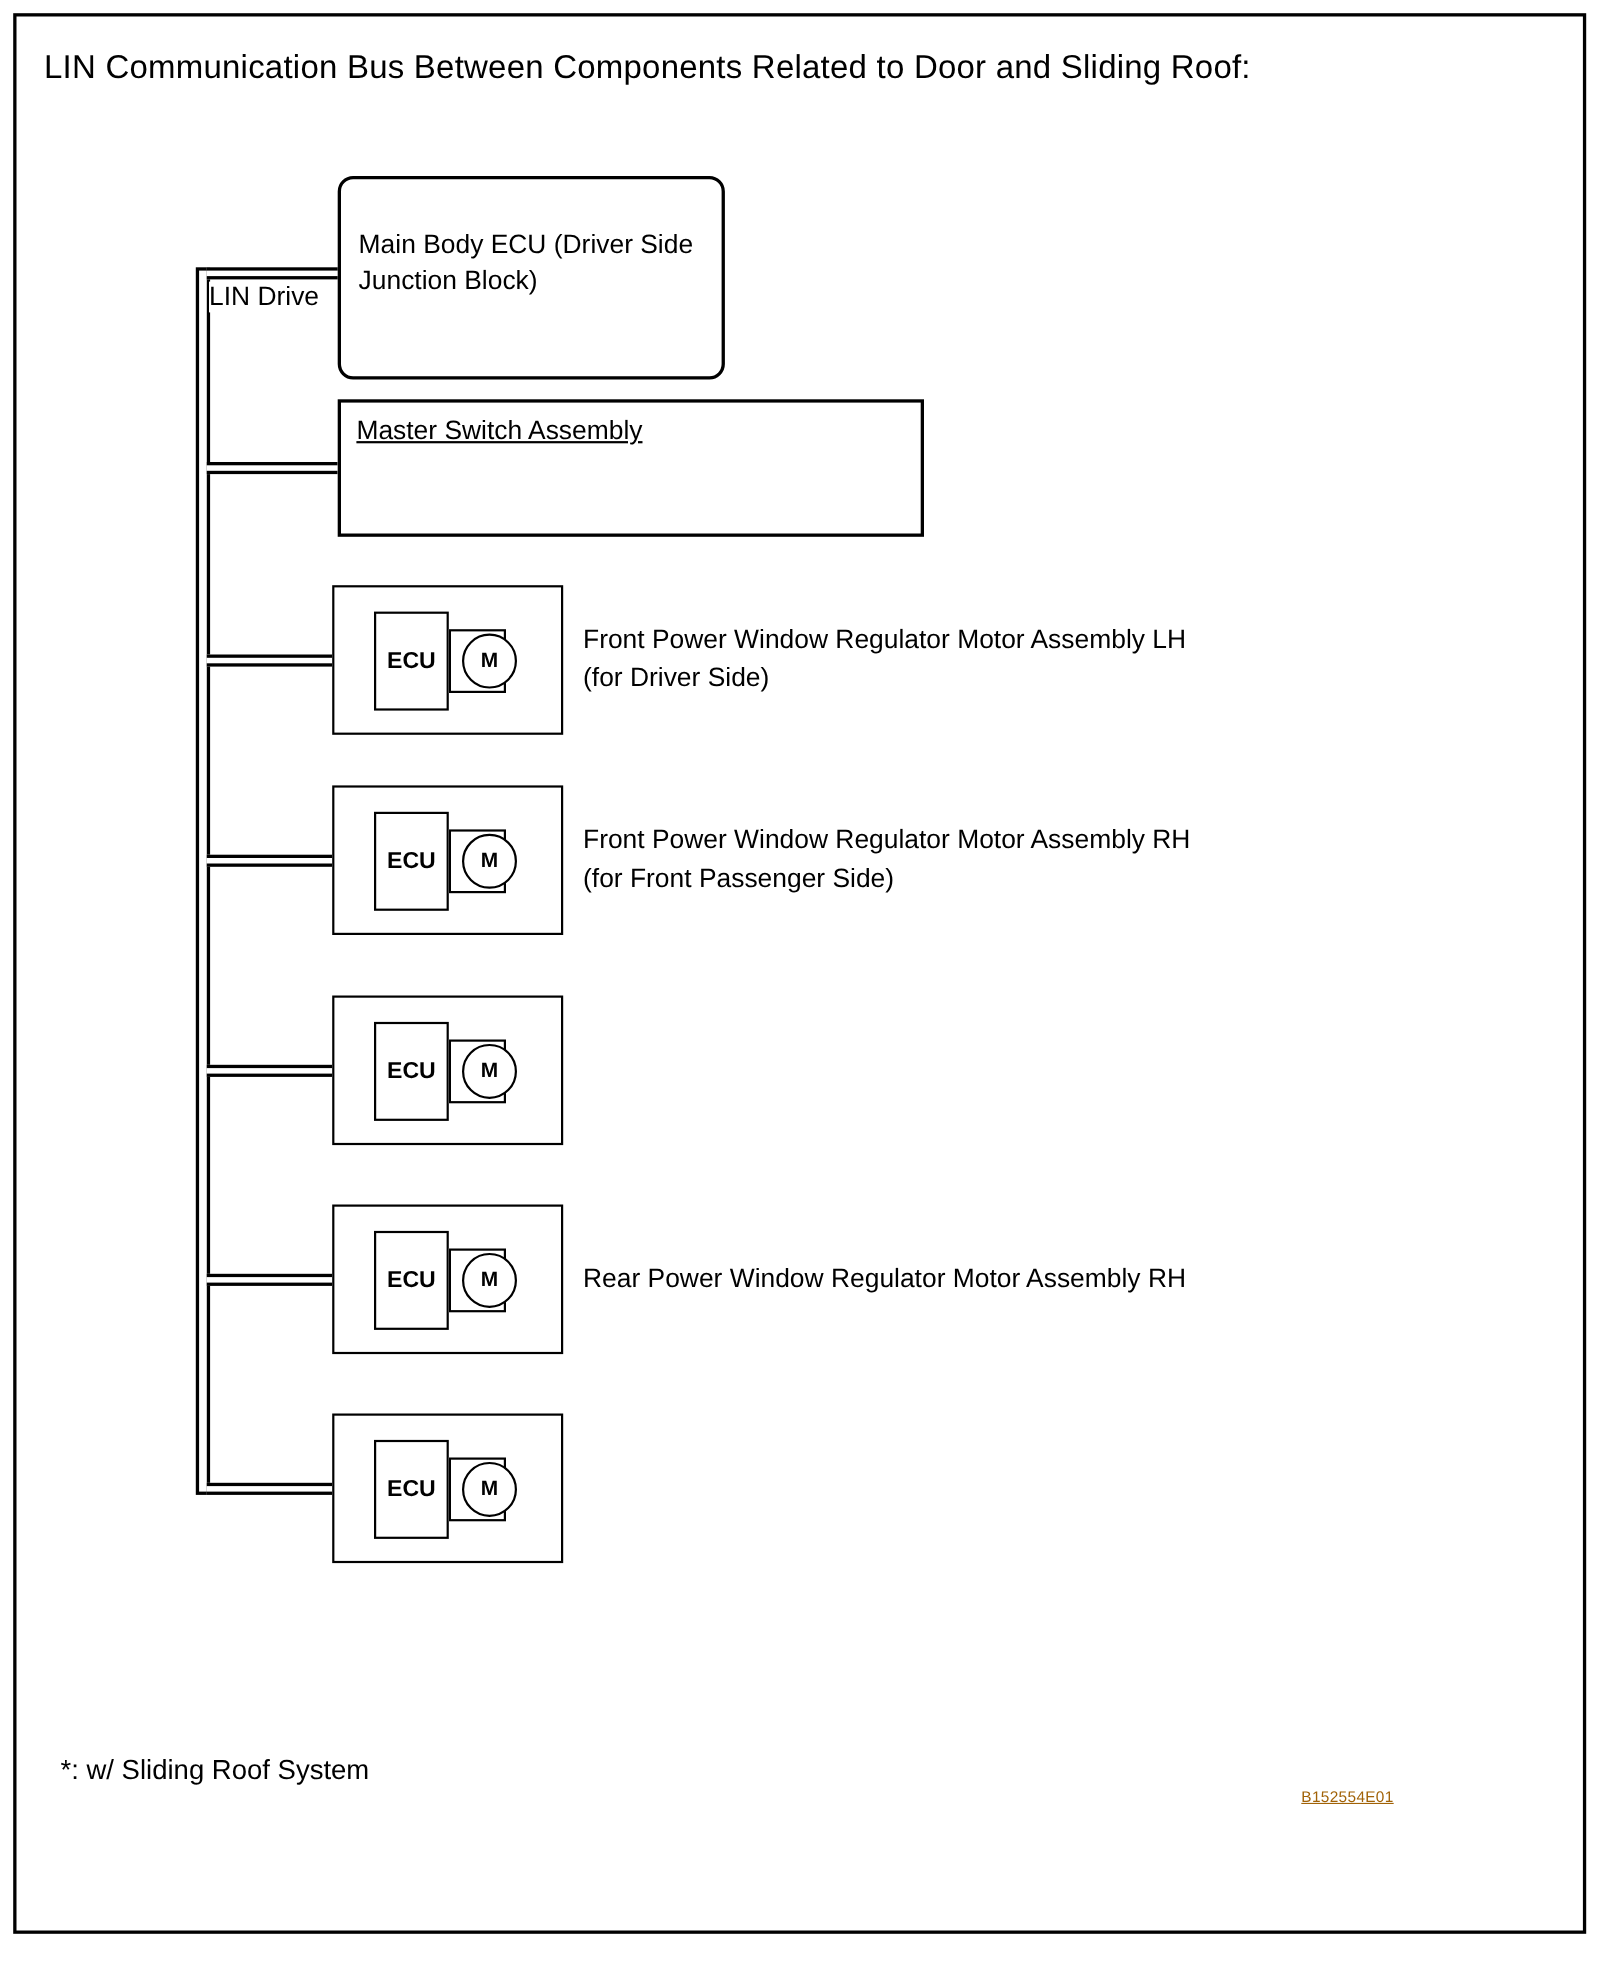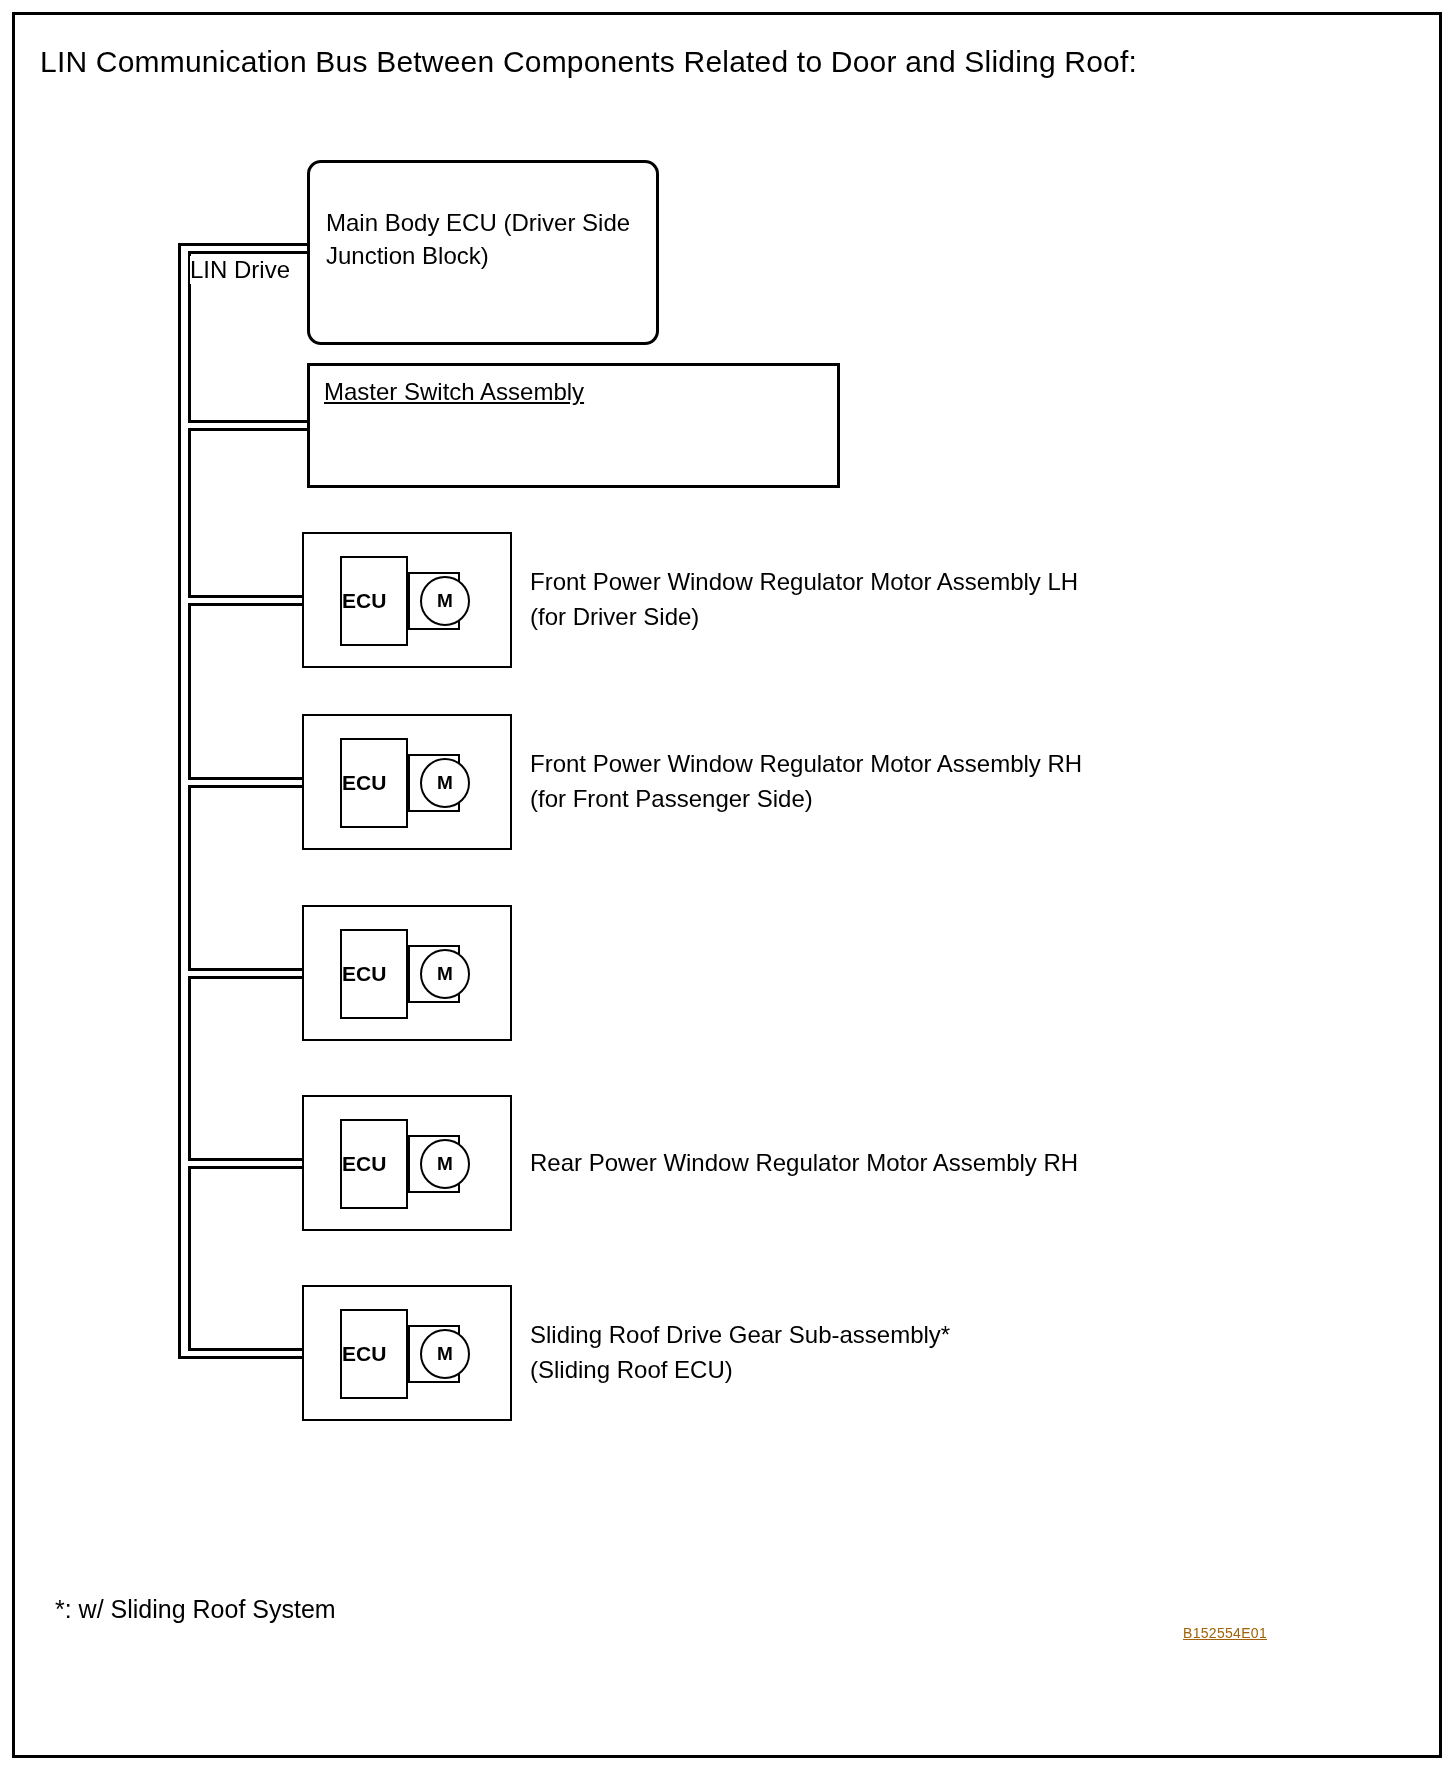--- a/index.html
+++ b/index.html
@@ -79,21 +79,21 @@
     left: 302px;
     width: 210px; height: 136px;
     border: 2px solid #000;
     background: #fff;
   }
   .ecu-box {
     position: absolute;
     left: 36px; top: 22px;
     width: 68px; height: 90px;
     border: 2px solid #000;
-    display: flex; align-items: center; justify-content: flex-start;
+    display: flex; align-items: center; justify-content: center;
     font-size: 21px; font-weight: bold;
     background: #fff;
   }
   .motor-frame {
     position: absolute;
     left: 104px; top: 38px;
     width: 52px; height: 58px;
     border: 2px solid #000;
     background: #fff;
   }
@@ -208,20 +208,18 @@
 
   <div class="comp" style="top:1285px;">
     <div class="ecu-box">
       <span>ECU</span>
     </div>
     <div class="motor-frame"></div>
     <div class="motor-circle">
       <span>M</span>
     </div>
   </div>
-  <div class="comp-label" style="top:1285px;">Sliding Roof Drive Gear Sub-assembly*
-(Sliding Roof ECU)</div>
 
   <div class="footnote">*: w/ Sliding Roof System</div>
 
   <div class="figure-code">B152554E01</div>
 
 </div>
 
 </body></html>

